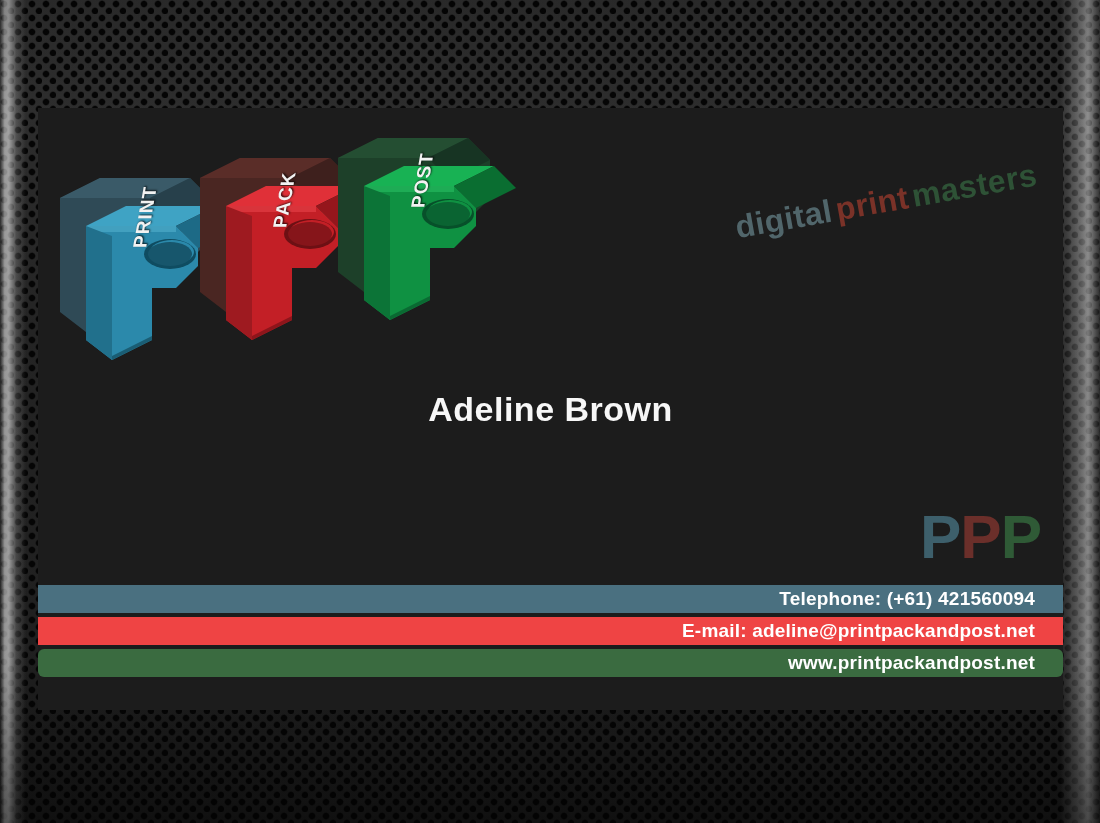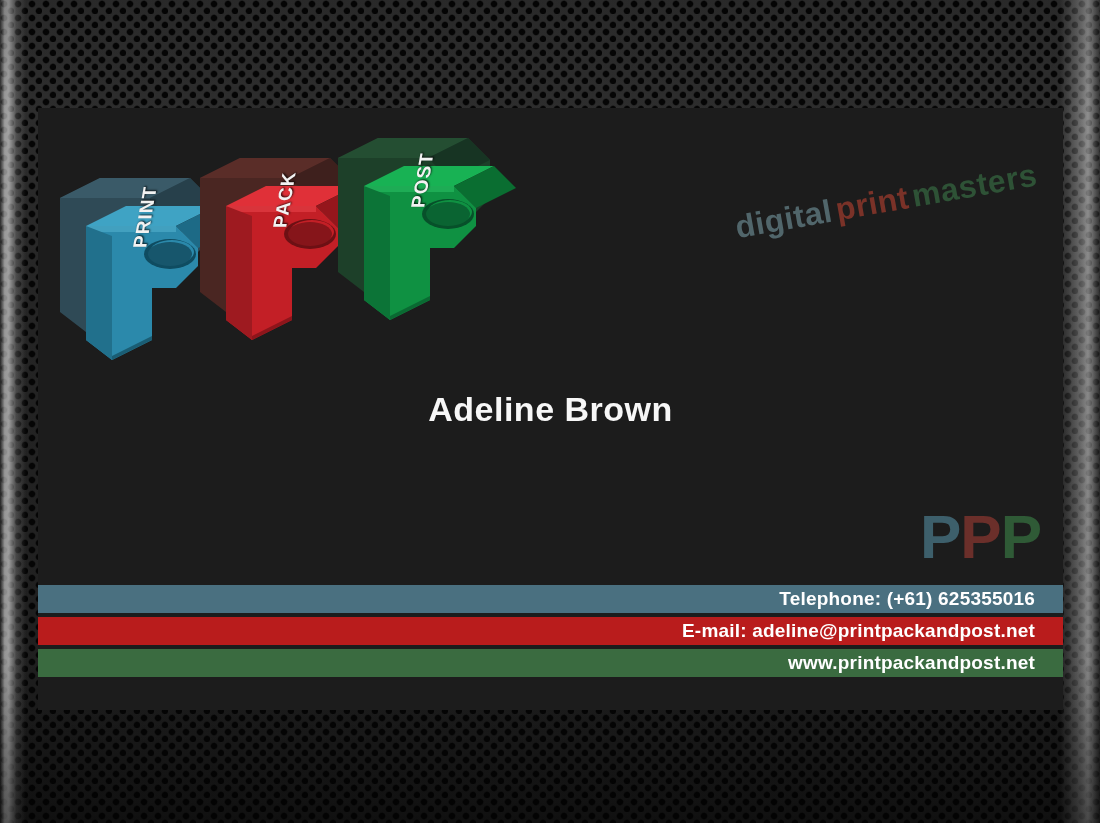--- a/index.html
+++ b/index.html
@@ -161,21 +161,21 @@
   }
   .contact-bar {
     height: 28px;
     margin-bottom: 4px;
     display: flex;
     align-items: center;
     justify-content: flex-end;
     padding-right: 28px;
     box-sizing: border-box;
   }
-  .contact-bar:last-child { margin-bottom: 0; }
+  .contact-bar:last-child { margin-bottom: 0; border-radius: 6px; }
   .contact-bar span {
     color: #ffffff;
     font-family: "Liberation Sans", sans-serif;
     font-weight: bold;
     font-size: 19px;
     letter-spacing: 0.2px;
   }
 </style>
 </head>
 <body>
@@ -279,23 +279,23 @@
   </div>
 
   <div class="card-name">Adeline Brown</div>
 
   <div class="ppp-watermark">
     <span style="color:#3d5f6b;">P</span><span style="color:#6b2f2a;">P</span><span style="color:#2f5a36;">P</span>
   </div>
 
   <div class="contact-bars">
     <div class="contact-bar" style="background:#4a7080;">
-      <span>Telephone: (+61) 625355016</span>
-    </div>
-    <div class="contact-bar" style="background:#b91c1c;">
+      <span>Telephone: (+61) 421560094</span>
+    </div>
+    <div class="contact-bar" style="background:#ef4444;">
       <span>E-mail: adeline@printpackandpost.net</span>
     </div>
     <div class="contact-bar" style="background:#3a6b40;">
       <span>www.printpackandpost.net</span>
     </div>
   </div>
 
 </div>
 
 </body></html>

